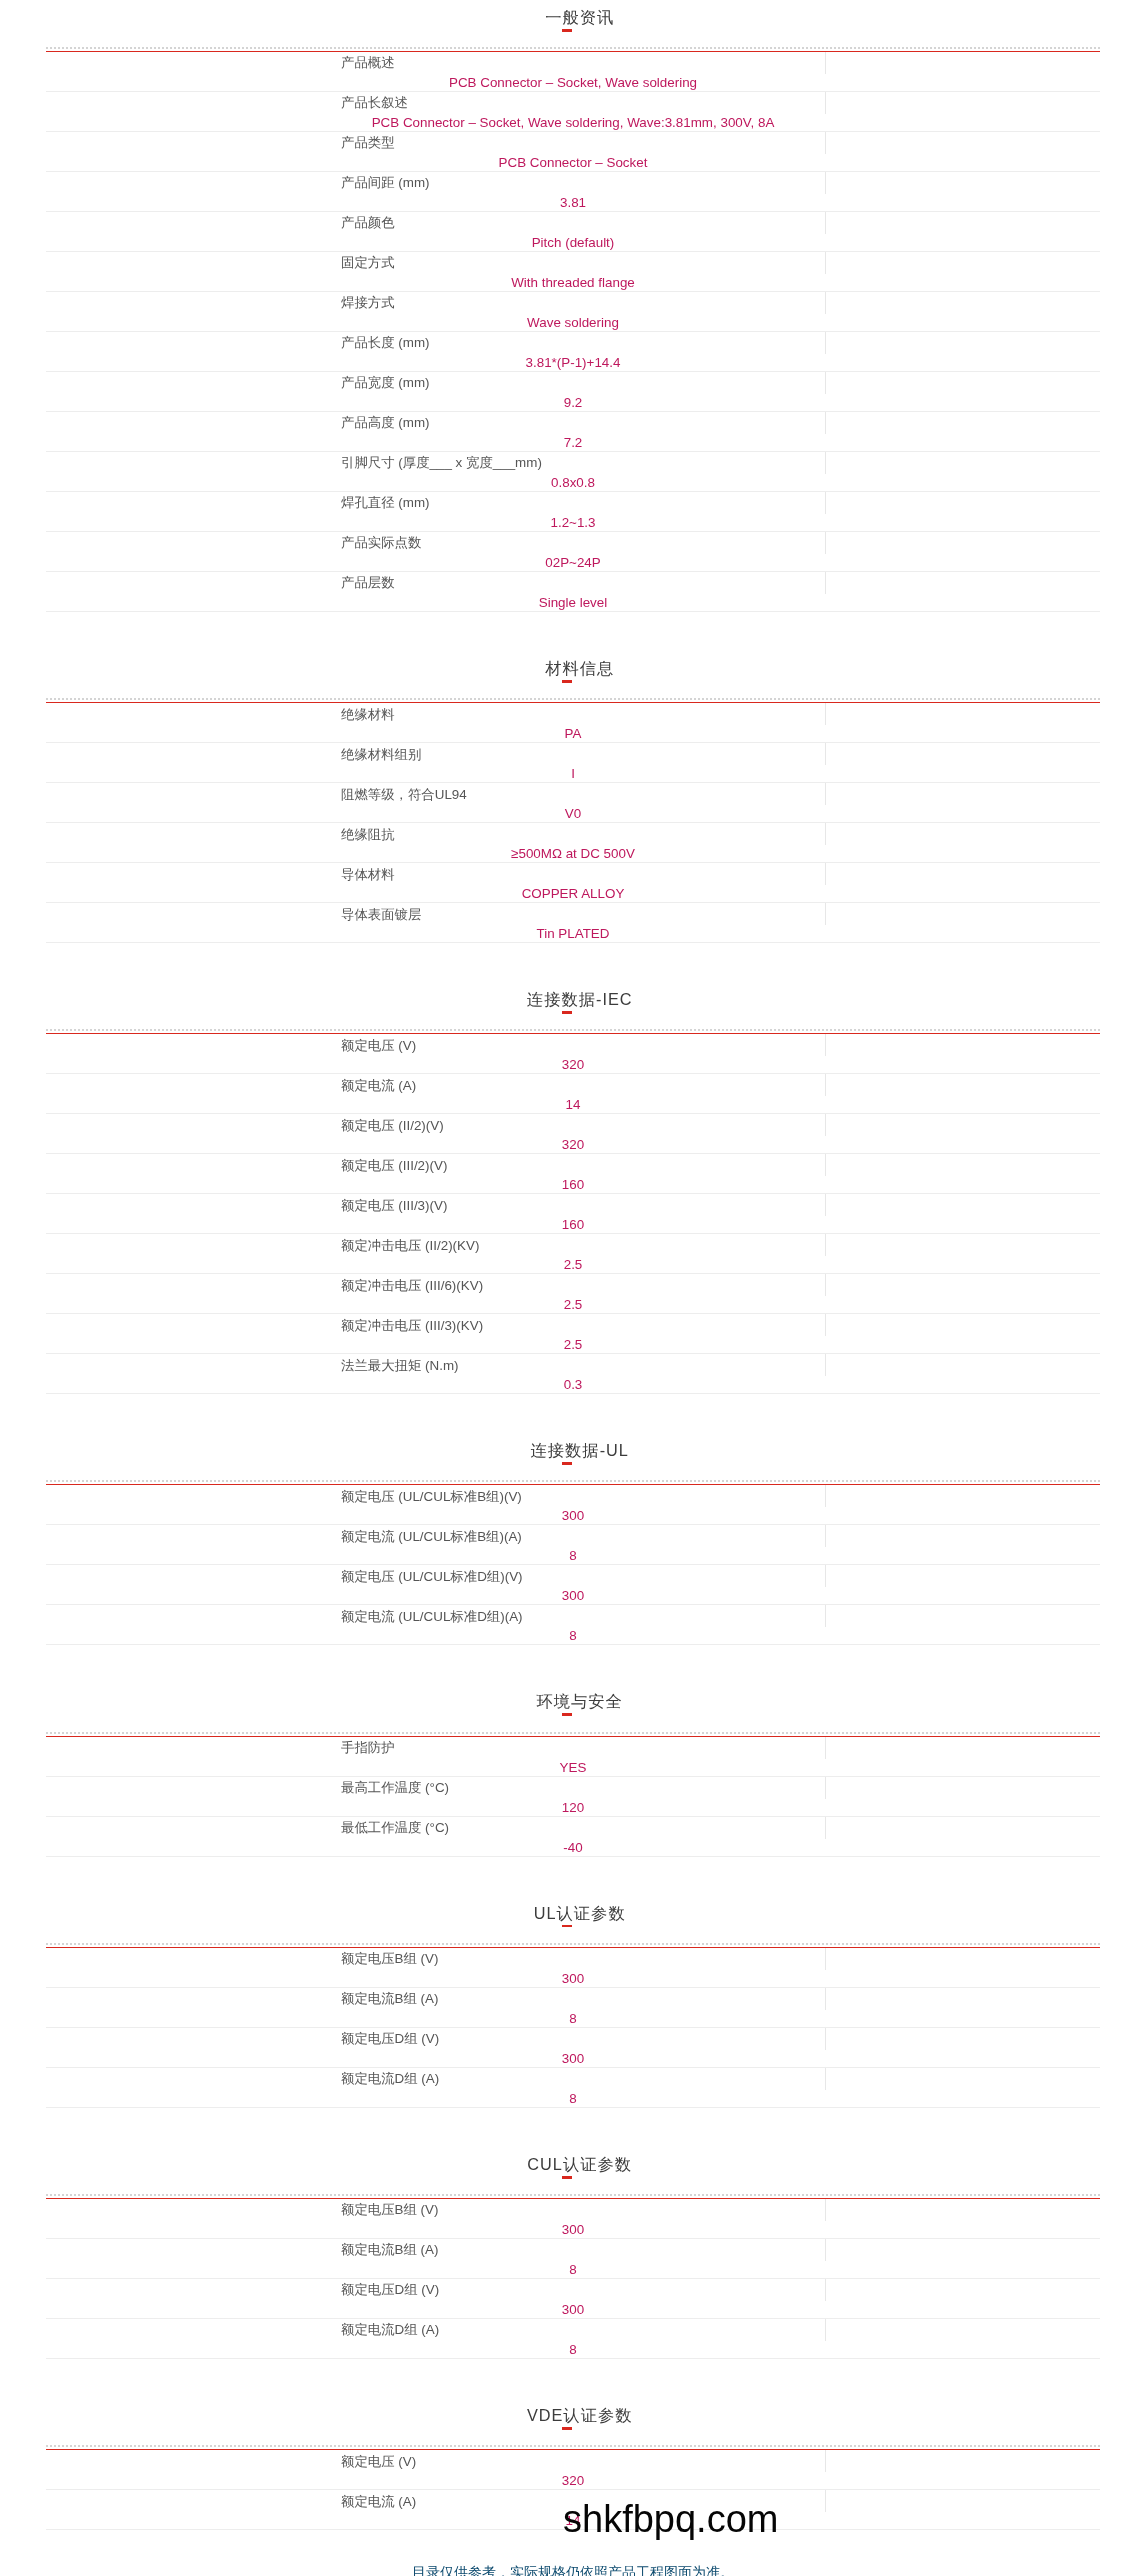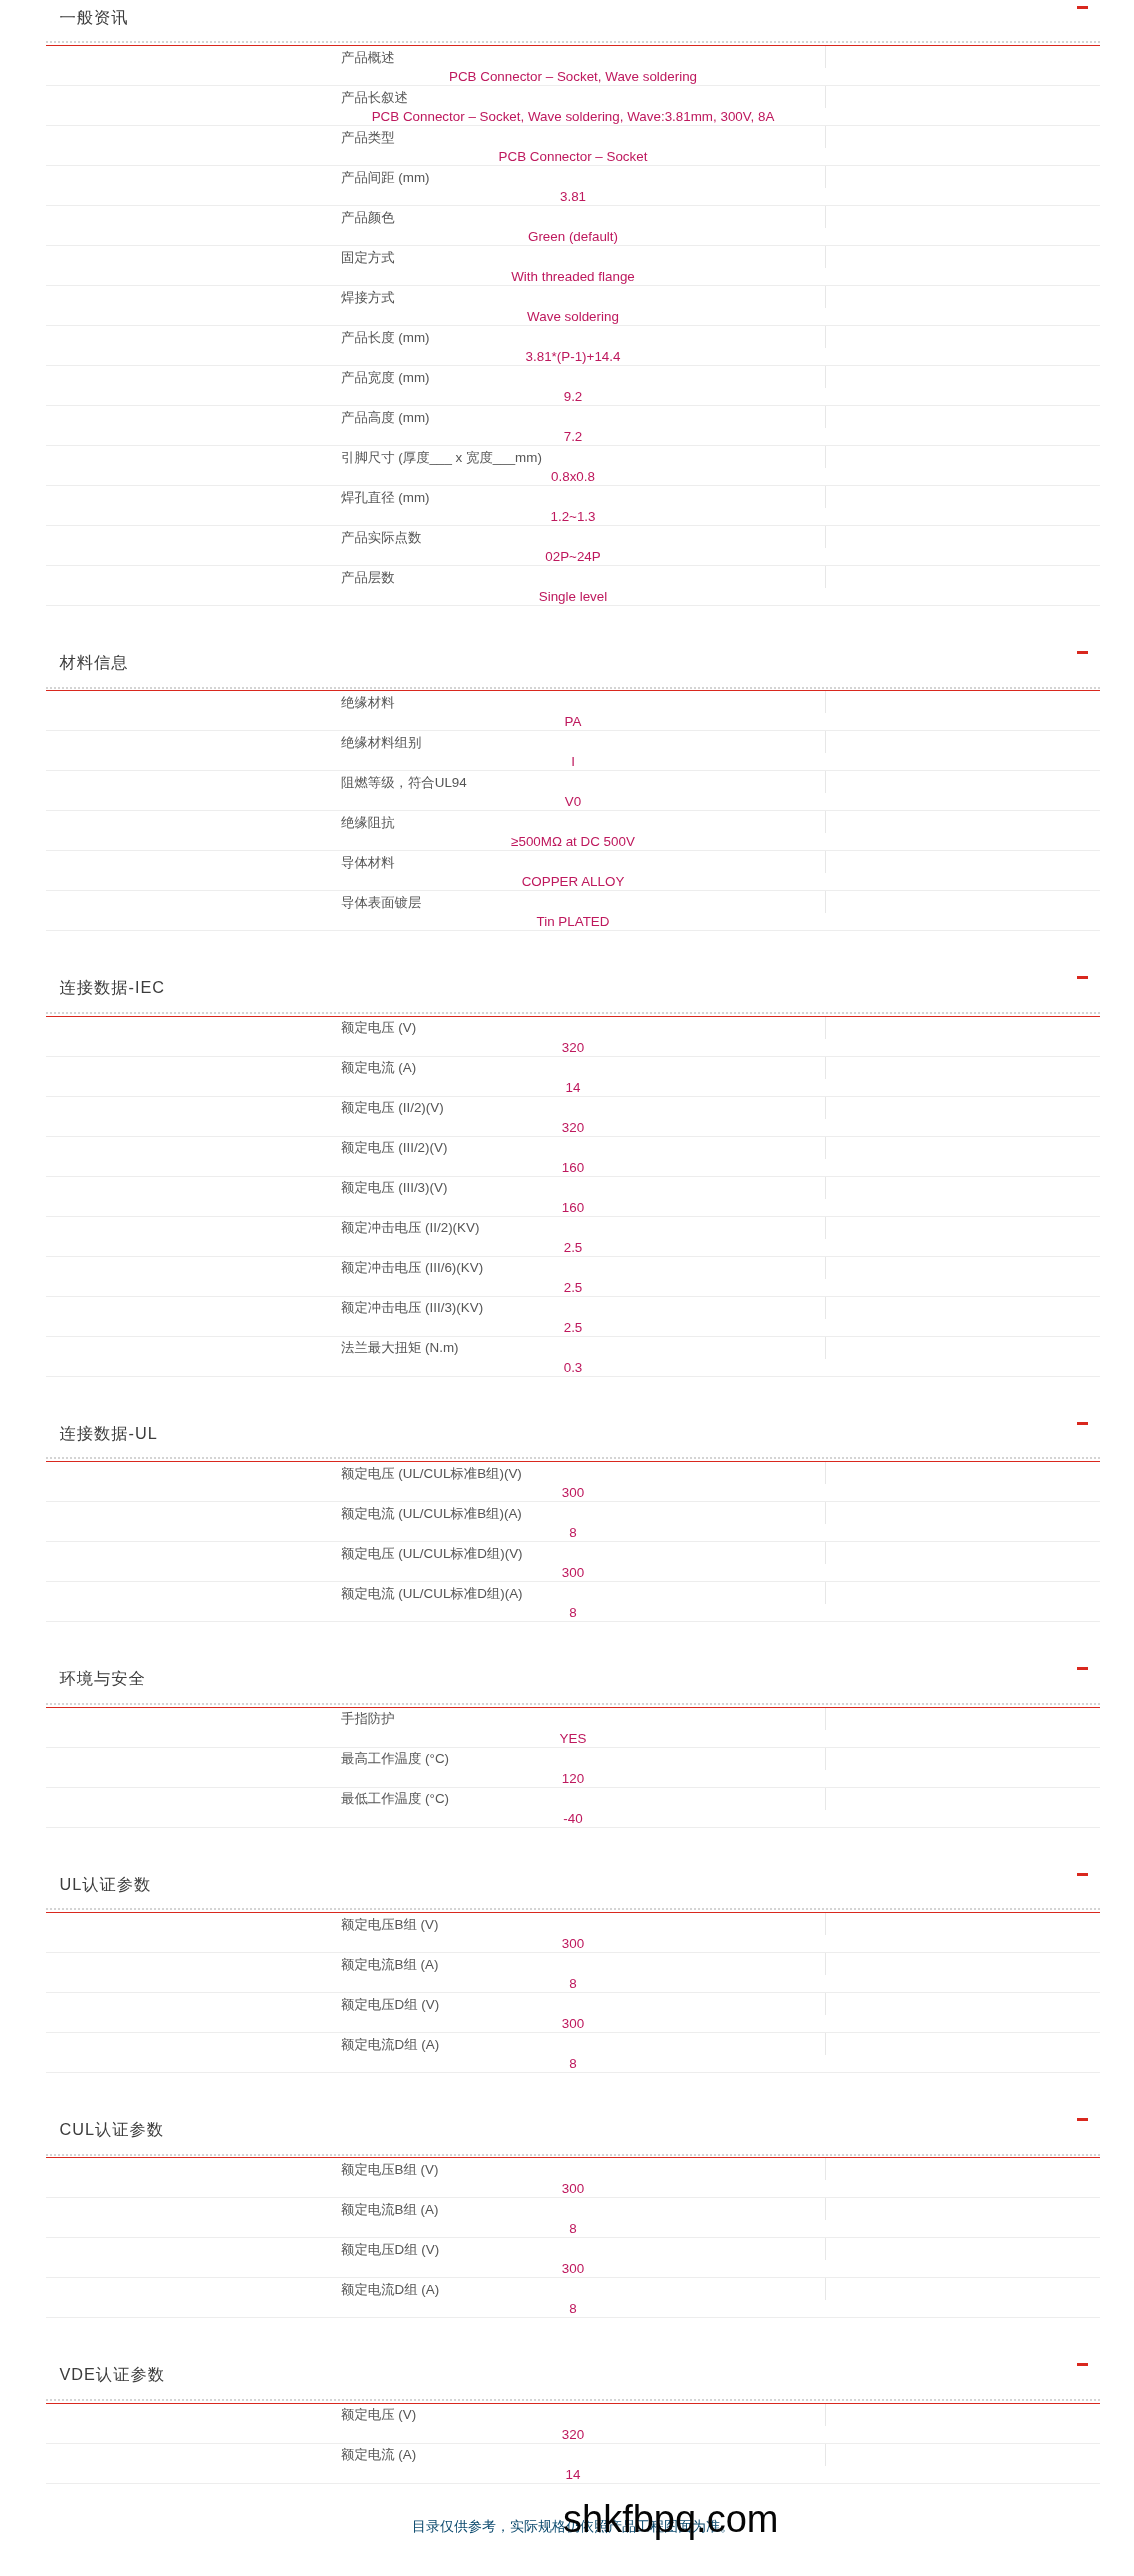--- a/index.html
+++ b/index.html
@@ -15,22 +15,23 @@
     position: absolute;
     left: 46px;
     top: 0;
     width: 1054px;
   }
   .section { margin-top: 45px; }
   .section:first-child { margin-top: 5.7px; }
   .section-header {
     display: flex;
     justify-content: space-between;
-    align-items: flex-start;
+    align-items: center;
     padding-bottom: 12.5px;
+    flex-direction: column;
   }
   .section-title {
     margin: 0;
     padding-left: 13.4px;
     font-size: 16.3px;
     font-weight: 400;
     color: #3c3c3c;
     line-height: 23px;
     letter-spacing: 1px;
   }
@@ -119,21 +120,21 @@
     <div class="cell value">PCB Connector – Socket</div>
   </div>
 
   <div class="row">
     <div class="cell label">产品间距 (mm)</div>
     <div class="cell value">3.81</div>
   </div>
 
   <div class="row">
     <div class="cell label">产品颜色</div>
-    <div class="cell value">Green (default)</div>
+    <div class="cell value">Pitch (default)</div>
   </div>
 
   <div class="row">
     <div class="cell label">固定方式</div>
     <div class="cell value">With threaded flange</div>
   </div>
 
   <div class="row">
     <div class="cell label">焊接方式</div>
     <div class="cell value">Wave soldering</div>

